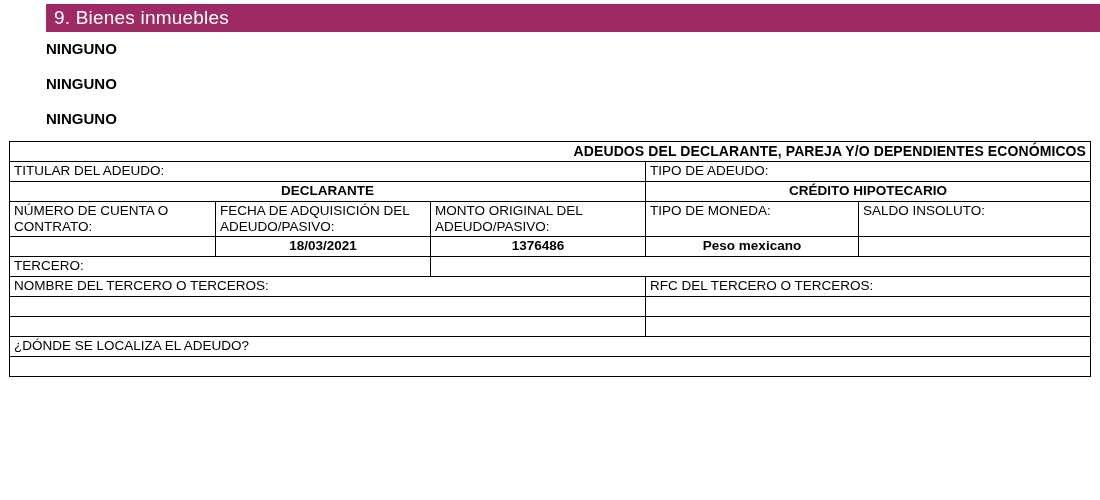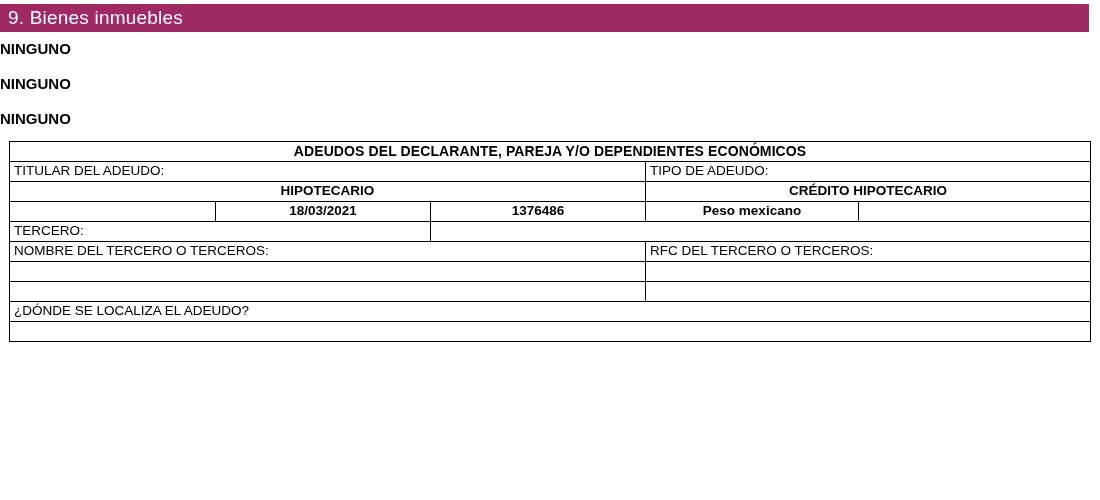--- a/index.html
+++ b/index.html
@@ -37,21 +37,21 @@
   }
   .section-value {
     text-align: left;
     font-size: 15px;
     font-weight: bold;
     color: #000;
     padding: 8px 0 0 0;
     width: 1089px;
     box-sizing: border-box;
   }
-  .section-block { margin-bottom: 10px; }
+  .section-block { margin-bottom: 10px; padding-left: 46px; }
   .section-block.first { margin-top: 4px; }
 
   
   .debt-table-wrap {
     margin-top: 14px;
     width: 1081px;
     margin-left: 9px;
   }
   table.debt {
     border-collapse: collapse;
@@ -62,21 +62,21 @@
   table.debt td {
     border: 1px solid #000000;
     padding: 1px 4px;
     vertical-align: top;
     height: 17px;
     line-height: 16px;
     background: #ffffff;
   }
   td.title {
     background: #d4d4d4;
-    text-align: center;
+    text-align: right;
     font-weight: bold;
     font-size: 14px;
     letter-spacing: 0.1px;
     padding: 2px 4px;
   }
   td.ctr-bold {
     text-align: center;
     font-weight: bold;
   }
   td.tall2 {
@@ -114,22 +114,29 @@
       </colgroup>
       <tbody>
         <tr>
           <td class="title" colspan="5">ADEUDOS DEL DECLARANTE, PAREJA Y/O DEPENDIENTES ECONÓMICOS</td>
         </tr>
         <tr>
           <td colspan="3" class="lbl">TITULAR DEL ADEUDO:</td>
           <td colspan="2" class="lbl">TIPO DE ADEUDO:</td>
         </tr>
         <tr>
-          <td colspan="3" class="ctr-bold">HIPOTECARIO</td>
+          <td colspan="3" class="ctr-bold">DECLARANTE</td>
           <td colspan="2" class="ctr-bold">CRÉDITO HIPOTECARIO</td>
+        </tr>
+        <tr>
+          <td class="lbl tall2">NÚMERO DE CUENTA O CONTRATO:</td>
+          <td class="lbl tall2">FECHA DE ADQUISICIÓN DEL ADEUDO/PASIVO:</td>
+          <td class="lbl tall2">MONTO ORIGINAL DEL ADEUDO/PASIVO:</td>
+          <td class="lbl tall2">TIPO DE MONEDA:</td>
+          <td class="lbl tall2">SALDO INSOLUTO:</td>
         </tr>
         <tr>
           <td></td>
           <td class="ctr-bold">18/03/2021</td>
           <td class="ctr-bold">1376486</td>
           <td class="ctr-bold">Peso mexicano</td>
           <td></td>
         </tr>
         <tr>
           <td colspan="2" class="lbl">TERCERO:</td>

